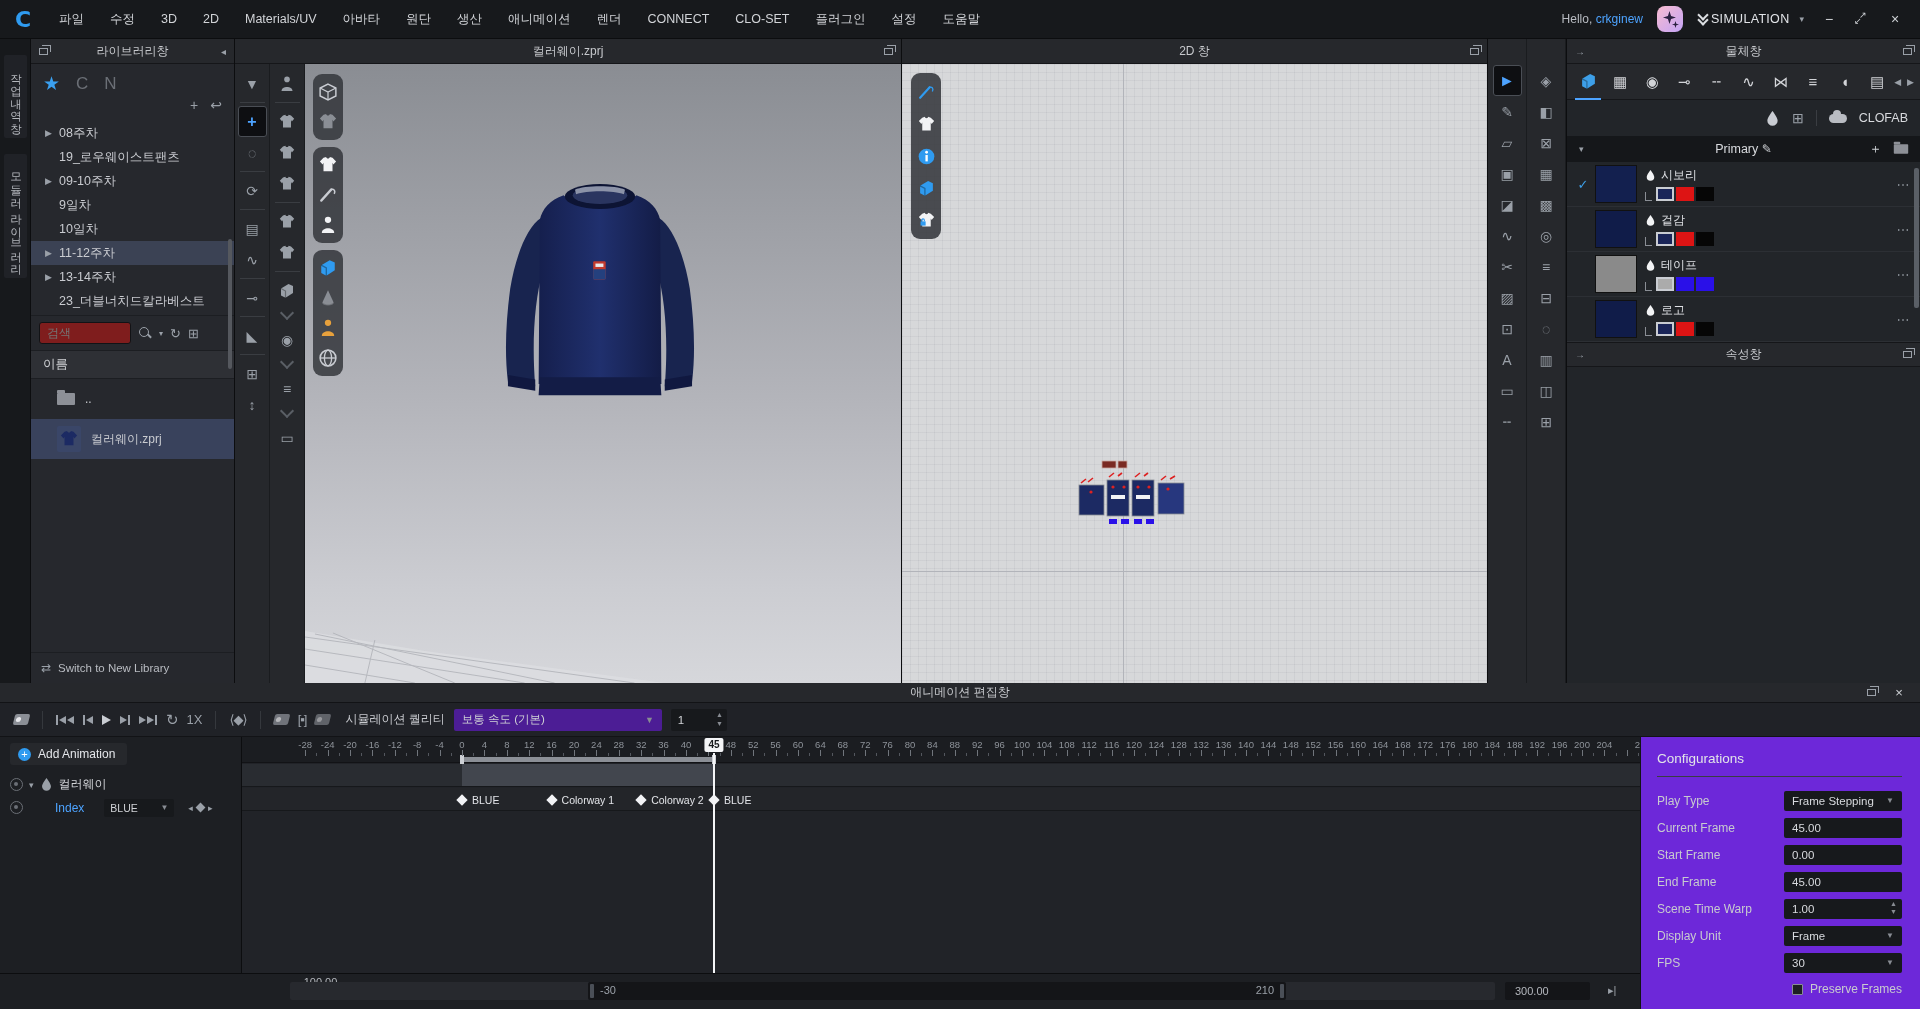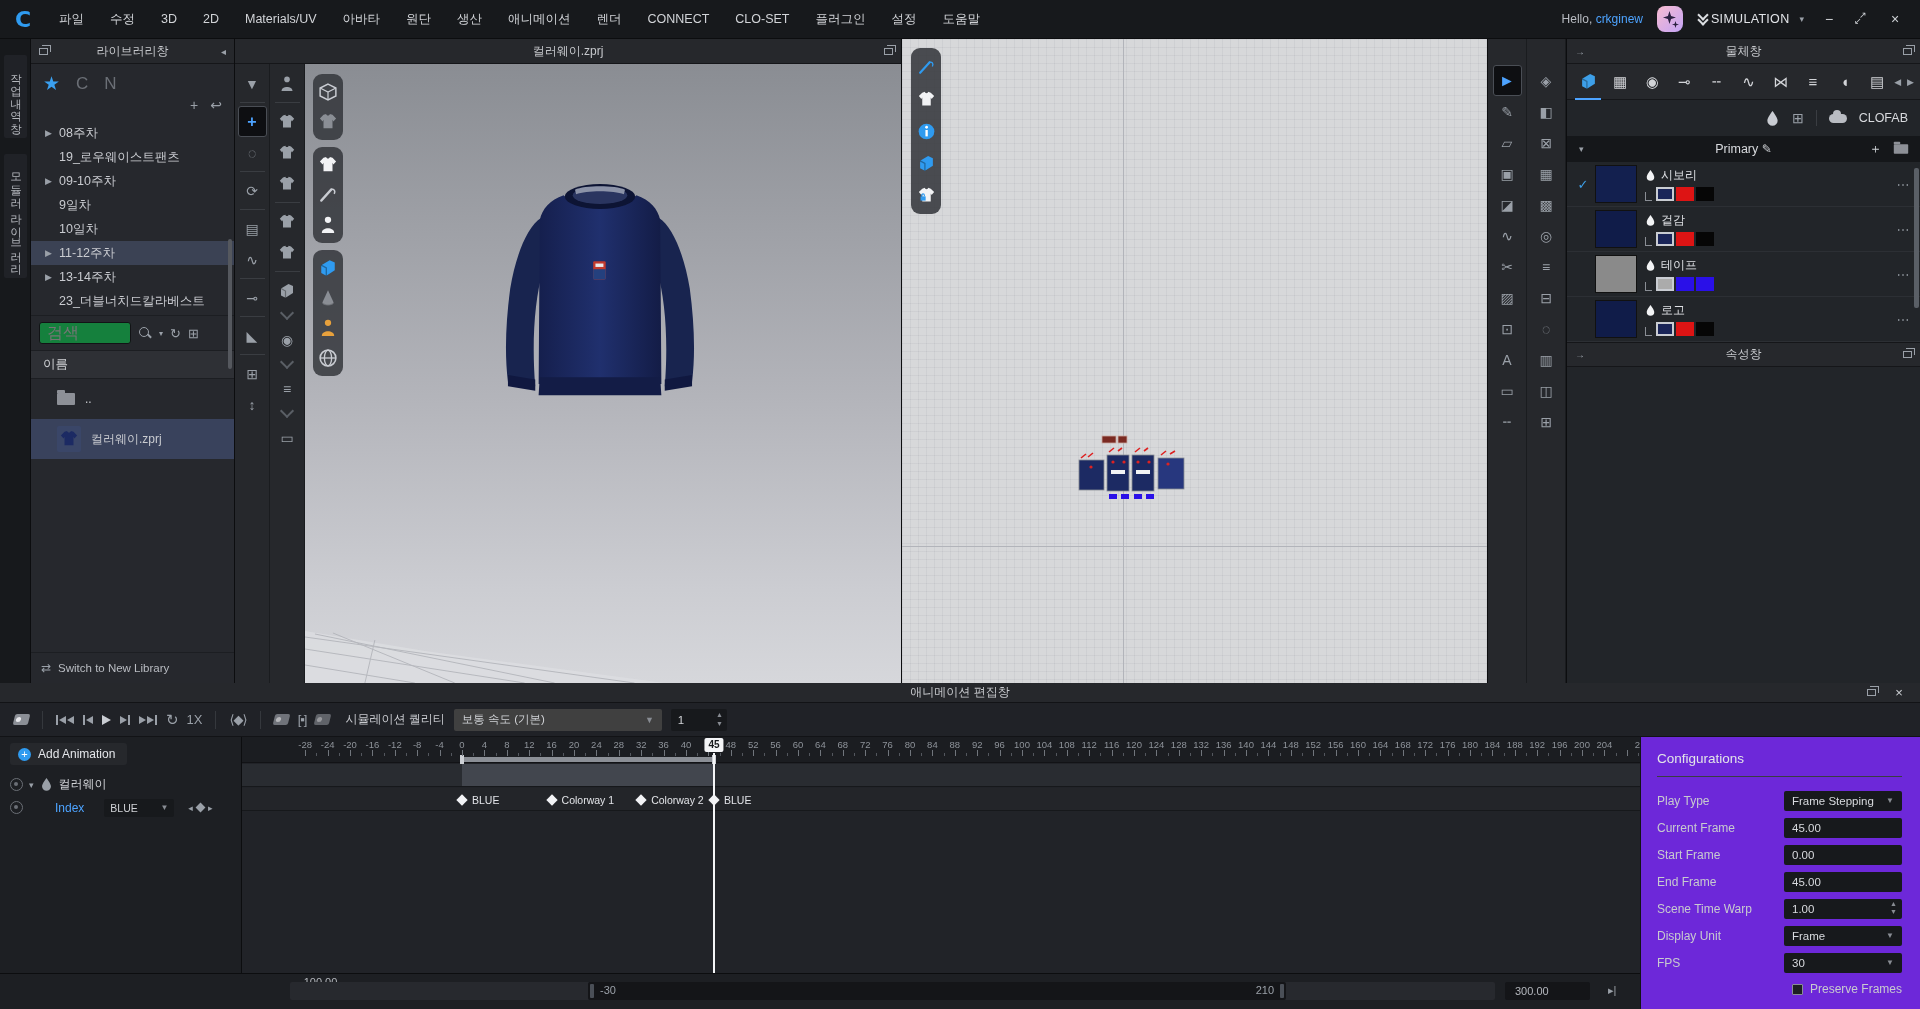--- a/index.html
+++ b/index.html
@@ -37,21 +37,21 @@
   #library{position:absolute;left:31px;top:39px;width:204px;height:644px;background:#26282d;border-right:1px solid #0c0d0f;display:flex;flex-direction:column}
   .lib-ics{display:flex;align-items:center;gap:16px;padding:8px 12px 2px 12px;font-size:17px}
   .lic{color:#6b6f76}.lic.star{color:#3aa0f0;font-size:19px}
   .lib-ics2{display:flex;justify-content:flex-end;gap:12px;padding:0 12px 6px 12px;color:#9aa0a8;font-size:14px}
   .tree{position:relative;padding:2px 0;flex:0 0 auto}
   .trow{display:flex;align-items:center;height:24px;padding-left:14px;color:#c9cbd0;font-size:12.5px}
   .trow .arr{width:14px;color:#9aa0a8;font-size:9px}
   .trow.sel{background:#3b4254}
   .libscroll{position:absolute;right:2px;top:120px;width:4px;height:130px;background:#55585e;border-radius:2px}
   .searchrow{display:flex;align-items:center;gap:7px;padding:6px 8px;border-top:1px solid #1c1e22}
-  .searchrow input{width:92px;height:22px;background:#15803d;border:1px solid #121316;border-radius:3px;color:#d0d2d6;font-size:16px;padding:0 7px;outline:none}
+  .searchrow input{width:92px;height:22px;background:#7f1d1d;border:1px solid #121316;border-radius:3px;color:#d0d2d6;font-size:12px;padding:0 7px;outline:none}
   .mag{position:relative;width:14px;height:14px}
   .mag:before{content:"";position:absolute;left:1px;top:1px;width:8px;height:8px;border:1.5px solid #9aa0a8;border-radius:50%}
   .mag:after{content:"";position:absolute;left:9px;top:9px;width:5px;height:1.5px;background:#9aa0a8;transform:rotate(45deg)}
   .sic{color:#9aa0a8;font-size:13px}
   .namehdr{background:#2e3035;border-top:1px solid #1c1e22;border-bottom:1px solid #1c1e22;padding:5px 12px;color:#d2d4d8;font-size:12.5px}
   .files{flex:1}
   .frow{display:flex;align-items:center;gap:10px;height:40px;padding-left:26px;color:#c9cbd0}
   .frow.sel{background:#39425c}
   .foldico{width:18px;height:12px;background:#8d9097;border-radius:1px;position:relative}
   .foldico:before{content:"";position:absolute;left:0;top:-3px;width:8px;height:3px;background:#8d9097;border-radius:1px 1px 0 0}
@@ -113,21 +113,21 @@
   
   #animwin{position:absolute;left:0;top:683px;width:1920px;height:326px;background:#1d1f23}
   .atitle{height:20px;background:#26282c;border-bottom:1px solid #121316;display:flex;align-items:center;justify-content:center;position:relative;font-size:12px;color:#c6c8cc}
   .atitle .rgt{position:absolute;right:10px;display:flex;gap:12px;align-items:center}
   .atoolbar{height:34px;display:flex;align-items:center;gap:9px;padding-left:14px;border-bottom:1px solid #121316;background:#202227}
   .pb{color:#9aa0a8;font-size:13px;letter-spacing:-1px}
   .gdiv{width:1px;height:18px;background:#35383d;margin:0 4px}
   .rec{width:15px;height:11px;background:#8b8f96;transform:skewX(-14deg);border-radius:2px;position:relative}
   .rec:after{content:"";position:absolute;left:2px;top:3px;width:5px;height:5px;border-radius:50%;background:#e8e9ec}
   .qlabel{color:#c8cacf;font-size:12px;margin-left:6px}
-  .qselect{width:208px;height:22px;background:#404040;border-radius:2px;display:flex;align-items:center;padding:0 8px;color:#d0d2d6;font-size:11.5px}
+  .qselect{width:208px;height:22px;background:#4c1d95;border-radius:2px;display:flex;align-items:center;padding:0 8px;color:#d0d2d6;font-size:11.5px}
   .qselect .dd{margin-left:auto;color:#888c93;font-size:9px}
   .spin{width:56px;height:22px;background:#17191c;border-radius:2px;display:flex;align-items:center;padding:0 7px;color:#d0d2d6;font-size:11.5px;position:relative}
   .spin .ud{position:absolute;right:4px;top:1px;display:flex;flex-direction:column;line-height:9px;font-size:7px;color:#888c93}
   .abody{position:relative;height:272px}
   .leftcol{position:absolute;left:0;top:0;width:242px;height:236px;background:#1d1f23;border-right:1px solid #0c0d0f}
   .addbtn{display:inline-flex;align-items:center;gap:7px;margin:6px 0 0 10px;background:#26282c;border-radius:3px;padding:4px 12px 4px 8px;color:#e4e6ea;font-size:12px}
   .plusc{width:13px;height:13px;border-radius:50%;background:#2f9bf0;color:#fff;font-size:11px;line-height:13px;text-align:center}
   .lrow{display:flex;align-items:center;height:23px;margin-top:0;color:#d2d4d8;font-size:12px;gap:6px;padding-left:10px}
   .eye{width:13px;height:13px;border-radius:50%;border:1.5px solid #6b6f76;position:relative}
   .eye:after{content:"";position:absolute;left:3px;top:3px;width:4px;height:4px;border-radius:50%;background:#6b6f76}
@@ -513,20 +513,26 @@
                   <use href="#sym-globe"></use>
                 </svg>
               </div>
             </div>
           </div>
       </div>
     </div>
   </section>
 
   <section id="win2d">
+    <div class="titlebar">
+      <span>2D 창</span>
+      <span class="tbr">
+          <span class="ifloat"></span>
+        </span>
+    </div>
     <div class="w2body">
       <div class="axv" style="left:221px"></div>
       <div class="axh" style="top:507px"></div>
       <svg style="position:absolute;left:176px;top:395px;width:116px;height:86px" viewBox="0 0 116 86">
         <rect x="24" y="2" width="14" height="7" fill="#7a2a22" stroke="#caa9a0" stroke-width=".8"></rect>
         <rect x="40" y="2" width="9" height="7" fill="#7a2a22" stroke="#caa9a0" stroke-width=".8"></rect>
         <rect x="1" y="26" width="25" height="30" fill="#1c2a63" stroke="#8a8e95" stroke-width=".8"></rect>
         <rect x="29" y="21" width="22" height="36" fill="#1c2a63" stroke="#8a8e95" stroke-width=".8"></rect>
         <rect x="54" y="21" width="22" height="36" fill="#1c2a63" stroke="#8a8e95" stroke-width=".8"></rect>
         <rect x="80" y="24" width="26" height="31" fill="#27377e" stroke="#8a8e95" stroke-width=".8"></rect>

